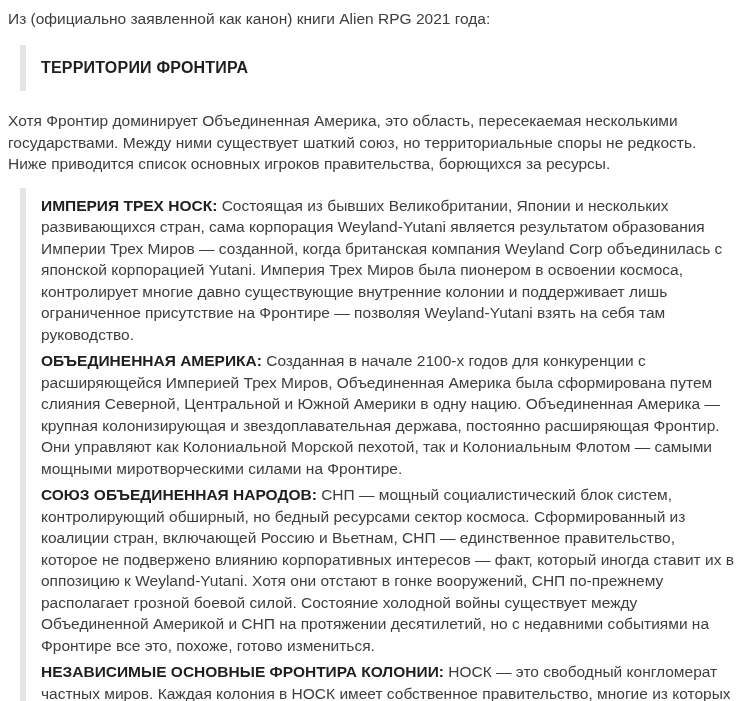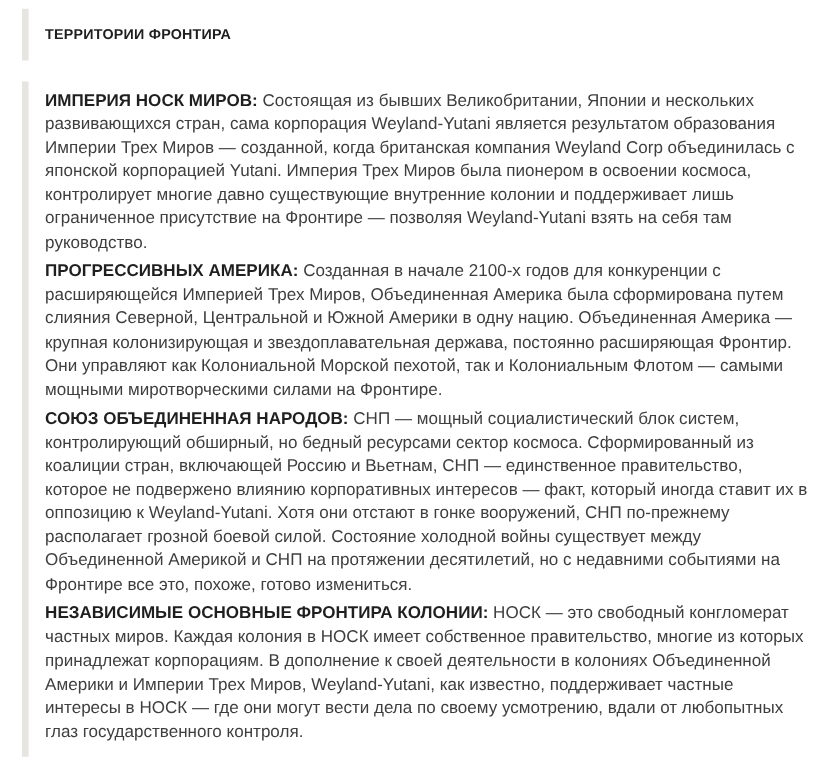--- a/index.html
+++ b/index.html
@@ -22,21 +22,21 @@
     margin: 0 0 0 12px;
     padding-left: 15px;
   }
   .heading-quote {
     padding-top: 12px;
     padding-bottom: 13px;
     margin-bottom: 19px;
   }
   .heading-quote h2 {
     margin: 0;
-    font-size: 13px;
+    font-size: 16px;
     font-weight: 700;
     color: #1f1f1f;
     letter-spacing: 0.2px;
   }
   .lead {
     margin: 0 0 13px 0;
   }
   .factions-quote {
     padding-top: 7px;
     padding-bottom: 12px;
@@ -49,35 +49,37 @@
   .faction-title {
     font-weight: 700;
     color: #1f1f1f;
   }
 </style>
 </head>
 <body>
 
 <div class="page">
 
+  <p class="intro">Из (официально заявленной как канон) книги Alien RPG 2021 года:</p>
 
   <div class="quote heading-quote">
     <h2>ТЕРРИТОРИИ ФРОНТИРА</h2>
   </div>
 
+  <p class="lead">Хотя Фронтир доминирует Объединенная Америка, это область, пересекаемая несколькими государствами. Между ними существует шаткий союз, но территориальные споры не редкость. Ниже приводится список основных игроков правительства, борющихся за ресурсы.</p>
 
   <div class="quote factions-quote">
 
     <p class="faction">
-      <strong class="faction-title">ИМПЕРИЯ НОСК МИРОВ:</strong>
+      <strong class="faction-title">ИМПЕРИЯ ТРЕХ НОСК:</strong>
       <span>Состоящая из бывших Великобритании, Японии и нескольких развивающихся стран, сама корпорация Weyland-Yutani является результатом образования Империи Трех Миров — созданной, когда британская компания Weyland Corp объединилась с японской корпорацией Yutani. Империя Трех Миров была пионером в освоении космоса, контролирует многие давно существующие внутренние колонии и поддерживает лишь ограниченное присутствие на Фронтире — позволяя Weyland-Yutani взять на себя там руководство.</span>
     </p>
 
     <p class="faction">
-      <strong class="faction-title">ПРОГРЕССИВНЫХ АМЕРИКА:</strong>
+      <strong class="faction-title">ОБЪЕДИНЕННАЯ АМЕРИКА:</strong>
       <span>Созданная в начале 2100-х годов для конкуренции с расширяющейся Империей Трех Миров, Объединенная Америка была сформирована путем слияния Северной, Центральной и Южной Америки в одну нацию. Объединенная Америка — крупная колонизирующая и звездоплавательная держава, постоянно расширяющая Фронтир. Они управляют как Колониальной Морской пехотой, так и Колониальным Флотом — самыми мощными миротворческими силами на Фронтире.</span>
     </p>
 
     <p class="faction">
       <strong class="faction-title">СОЮЗ ОБЪЕДИНЕННАЯ НАРОДОВ:</strong>
       <span>СНП — мощный социалистический блок систем, контролирующий обширный, но бедный ресурсами сектор космоса. Сформированный из коалиции стран, включающей Россию и Вьетнам, СНП — единственное правительство, которое не подвержено влиянию корпоративных интересов — факт, который иногда ставит их в оппозицию к Weyland-Yutani. Хотя они отстают в гонке вооружений, СНП по-прежнему располагает грозной боевой силой. Состояние холодной войны существует между Объединенной Америкой и СНП на протяжении десятилетий, но с недавними событиями на Фронтире все это, похоже, готово измениться.</span>
     </p>
 
     <p class="faction">
       <strong class="faction-title">НЕЗАВИСИМЫЕ ОСНОВНЫЕ ФРОНТИРА КОЛОНИИ:</strong>

